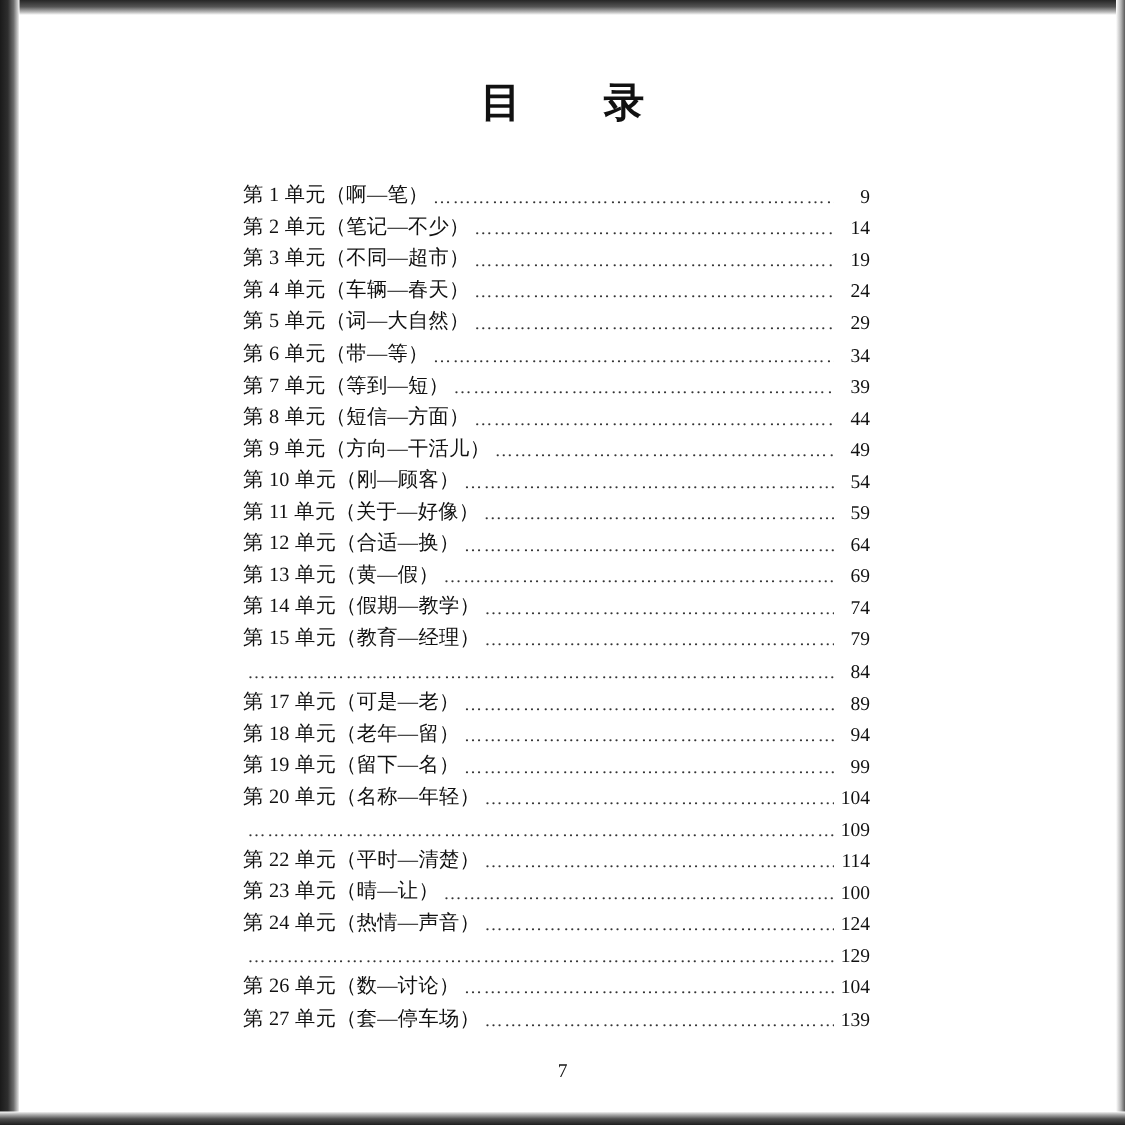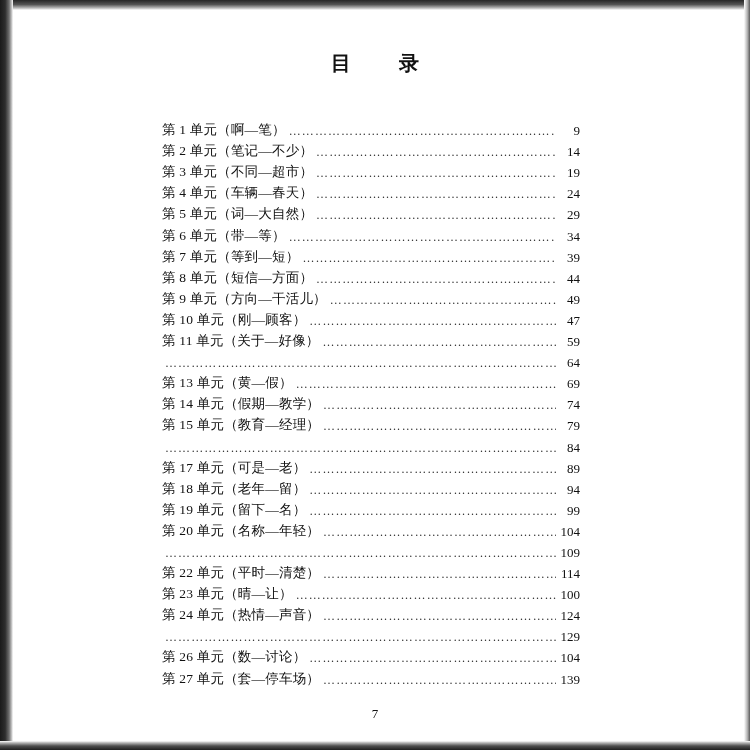--- a/index.html
+++ b/index.html
@@ -53,21 +53,21 @@
     height: 750px;
     background: linear-gradient(to left, #5a5a5a 0%, #b5b5b5 45%, #ffffff 100%);
   }
 
   .title {
     position: absolute;
     top: 50px;
     left: 0;
     width: 750px;
     text-align: center;
-    font-size: 20px;
+    font-size: 27px;
     font-weight: bold;
     letter-spacing: 14px;
     text-indent: 14px;
     color: #111111;
     font-family: "Liberation Serif", "DejaVu Serif", serif;
   }
 
   .toc {
     position: absolute;
     top: 118px;
@@ -168,28 +168,29 @@
         <span class="toc-page">44</span>
       </div>
       <div class="toc-row">
         <span class="toc-label">第 9 单元（方向—干活儿）</span>
         <span class="toc-dots">…………………………………………………………………………………………………………</span>
         <span class="toc-page">49</span>
       </div>
       <div class="toc-row">
         <span class="toc-label">第 10 单元（刚—顾客）</span>
         <span class="toc-dots">…………………………………………………………………………………………………………</span>
-        <span class="toc-page">47</span>
+        <span class="toc-page">54</span>
       </div>
       <div class="toc-row">
         <span class="toc-label">第 11 单元（关于—好像）</span>
         <span class="toc-dots">…………………………………………………………………………………………………………</span>
         <span class="toc-page">59</span>
       </div>
       <div class="toc-row">
+        <span class="toc-label">第 12 单元（合适—换）</span>
         <span class="toc-dots">…………………………………………………………………………………………………………</span>
         <span class="toc-page">64</span>
       </div>
       <div class="toc-row">
         <span class="toc-label">第 13 单元（黄—假）</span>
         <span class="toc-dots">…………………………………………………………………………………………………………</span>
         <span class="toc-page">69</span>
       </div>
       <div class="toc-row">
         <span class="toc-label">第 14 单元（假期—教学）</span>

